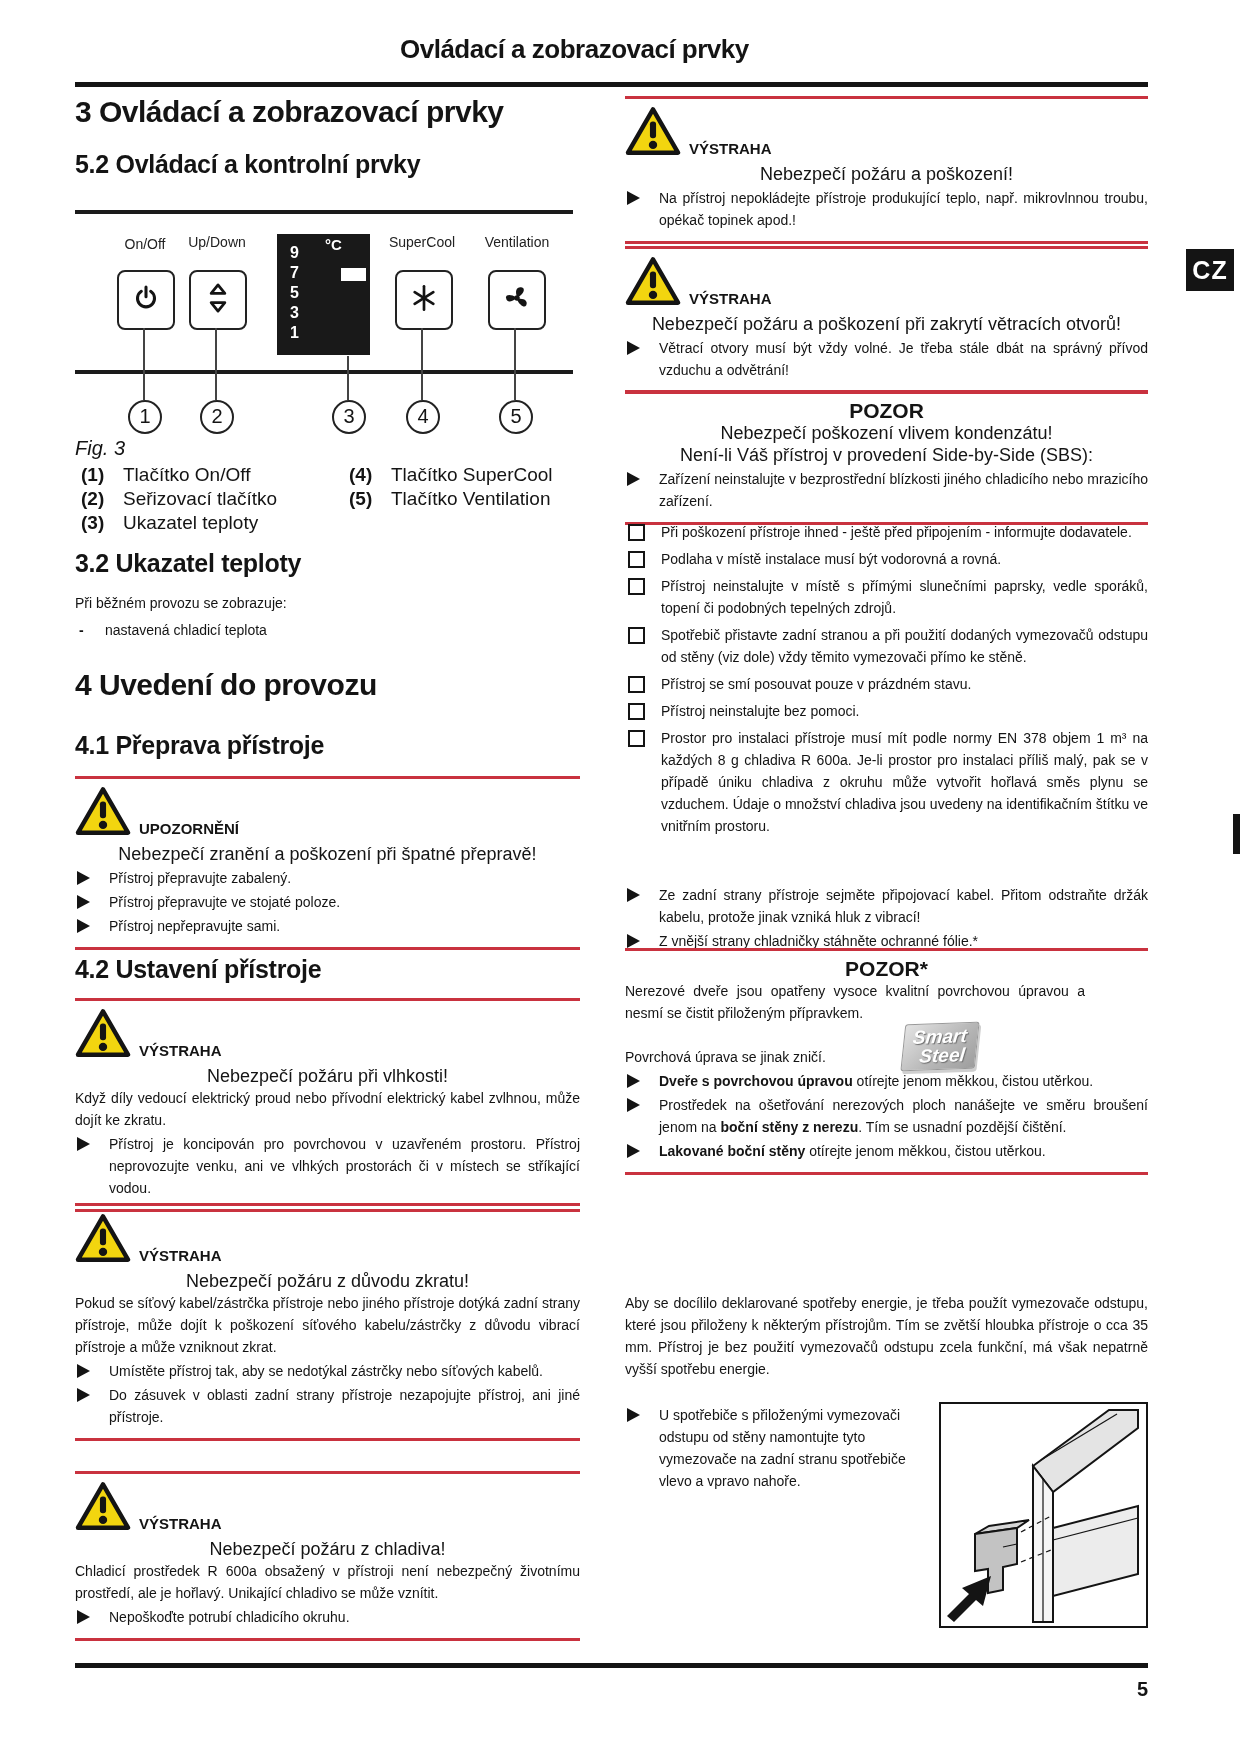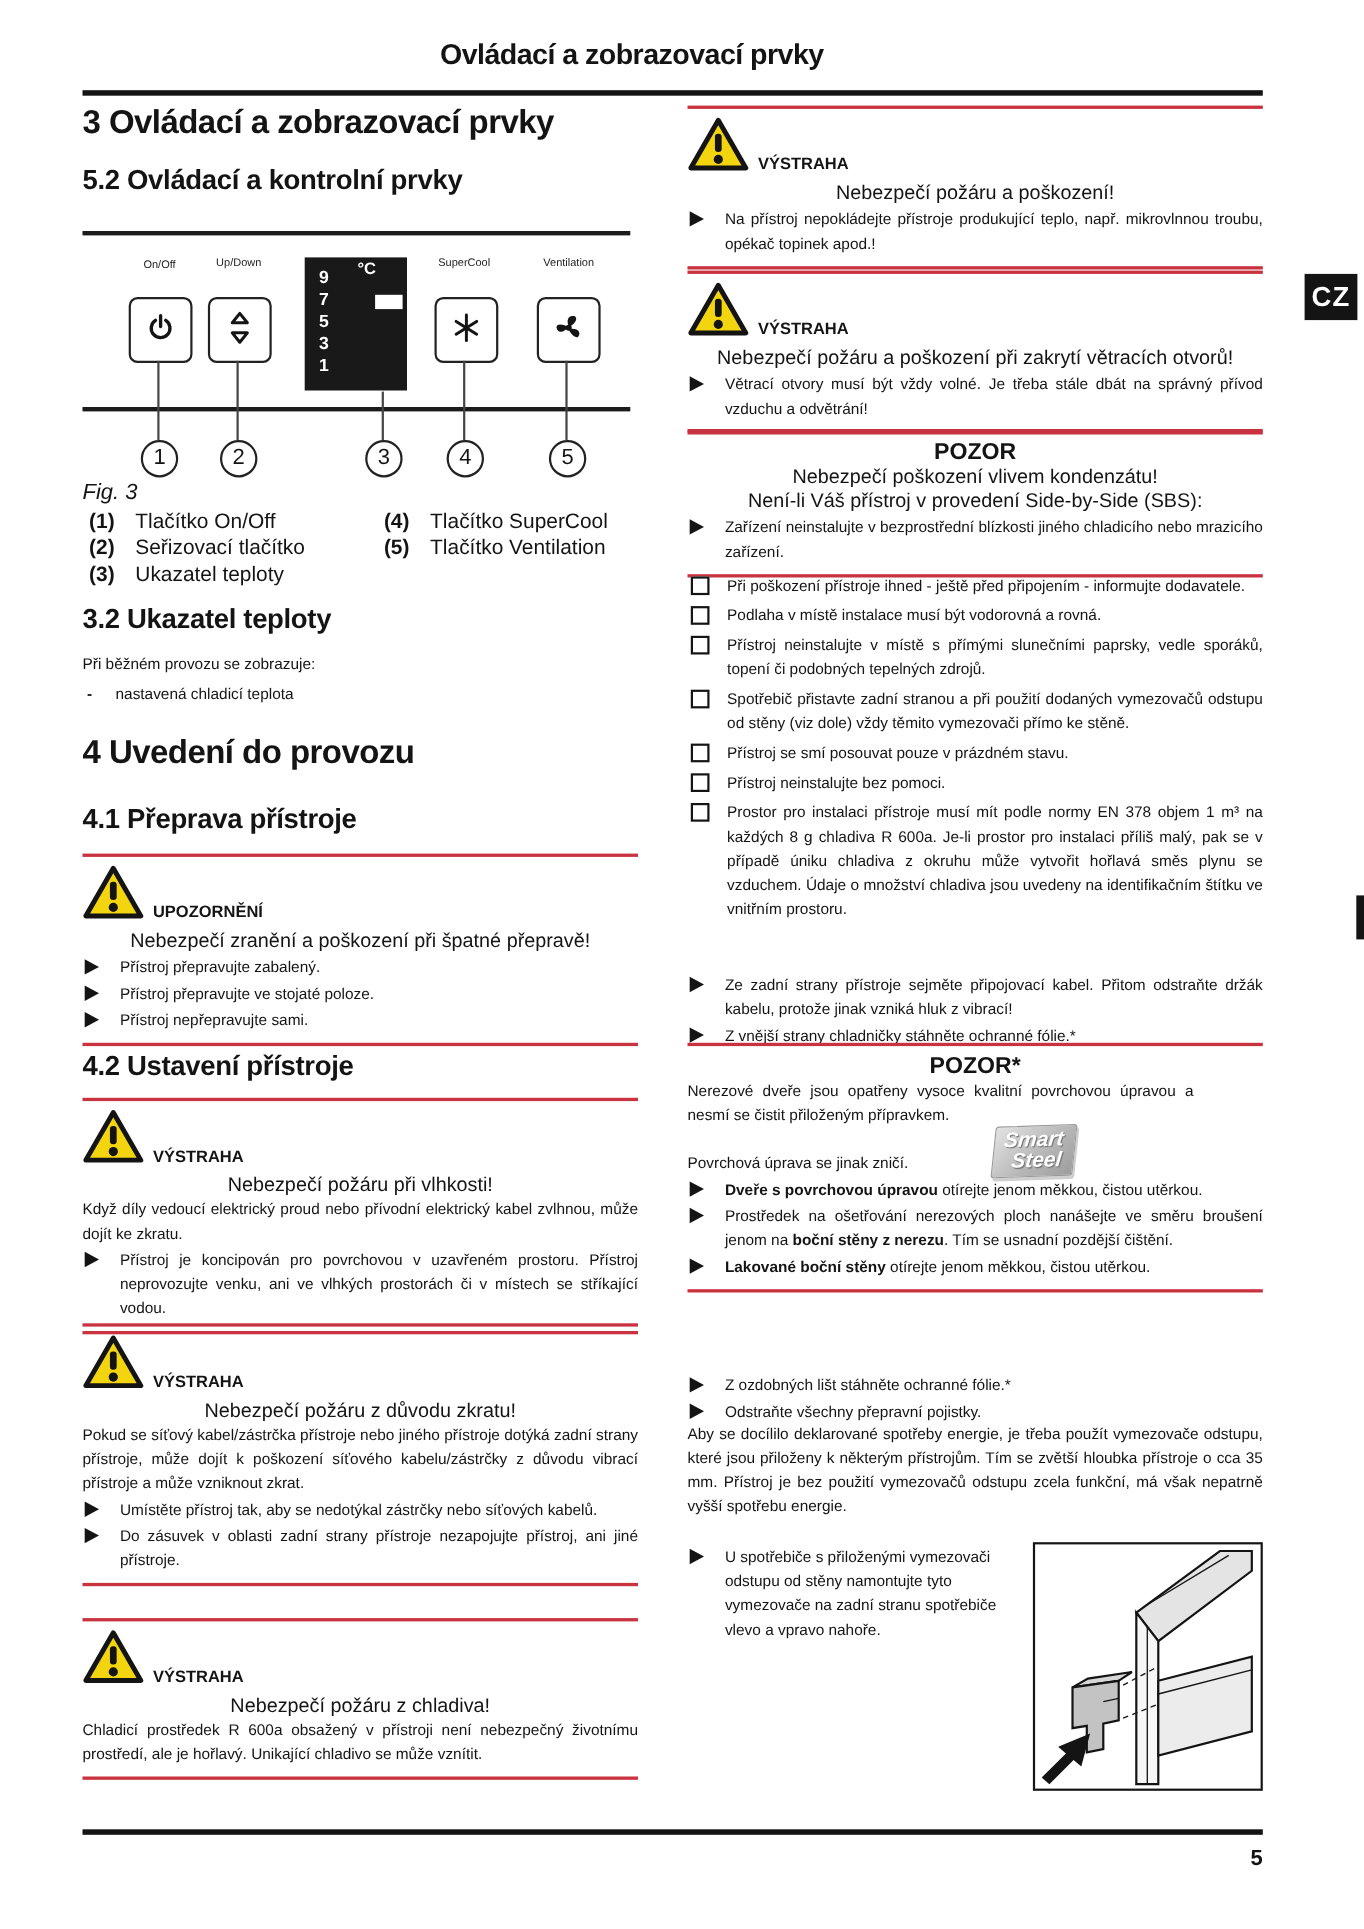--- a/index.html
+++ b/index.html
@@ -29,21 +29,21 @@
     border-left:13px solid var(--ink);border-top:7px solid transparent;border-bottom:7px solid transparent;}
   .check{position:relative;padding-left:36px;margin-bottom:5px;}
   .check .sqmark{position:absolute;left:3px;top:3px;width:13px;height:13px;border:2.5px solid var(--ink);background:#fff;}
   .dashitem{position:relative;padding-left:30px;}
   .dashitem .dmark{position:absolute;left:4px;top:0;font-weight:bold;}
   .b{font-weight:bold;}
 
   
   .figure{height:230px;}
   .fig-line{position:absolute;left:0;width:498px;height:4px;background:#1b1b1b;}
-  .fig-label{position:absolute;font-size:10px;color:#222;text-align:center;}
+  .fig-label{position:absolute;font-size:14px;color:#222;text-align:center;}
   .fig-btn{position:absolute;width:54px;height:56px;background:#fff;border:2.5px solid #222;border-radius:8px;
     display:flex;align-items:center;justify-content:center;}
   .fig-display{position:absolute;background:#191919;color:#fff;}
   .fig-display .digits span{display:block;font-size:16px;font-weight:bold;line-height:20px;color:#fff;}
   .leader{position:absolute;width:2px;background:#444;}
   .callout{position:absolute;width:30px;height:30px;border:2px solid #222;border-radius:50%;
     text-align:center;line-height:29px;font-size:20px;background:#fff;}
   .fig-caption{font-size:20px;font-style:italic;}
   .legend{display:flex;font-size:19px;line-height:24px;}
   .leg-col1{width:268px;}
@@ -256,20 +256,21 @@
         <svg width="56" height="50" viewBox="0 0 100 90">
           <path d="M50 6 L95 84 L5 84 Z" fill="#f2d50f" stroke="#141414" stroke-width="8" stroke-linejoin="round"></path>
           <rect x="44.5" y="28" width="11" height="30" rx="5" fill="#141414"></rect>
           <circle cx="50" cy="70" r="7.5" fill="#141414"></circle>
         </svg>
       </span>
       <span class="wlabel">VÝSTRAHA</span>
     </div>
     <div class="lead">Nebezpečí požáru z chladiva!</div>
     <div class="body-text">Chladicí prostředek R 600a obsažený v přístroji není nebezpečný životnímu prostředí, ale je hořlavý. Unikající chladivo se může vznítit.</div>
+    <div class="body-text bullet"><span class="bmark"></span><span>Nepoškoďte potrubí chladicího okruhu.</span></div>
   </div>
 
   <div class="abs warnbox" style="top:96px;left:625px;width:523px;">
     <div class="warnhead">
       <span>
         <svg width="56" height="50" viewBox="0 0 100 90">
           <path d="M50 6 L95 84 L5 84 Z" fill="#f2d50f" stroke="#141414" stroke-width="8" stroke-linejoin="round"></path>
           <rect x="44.5" y="28" width="11" height="30" rx="5" fill="#141414"></rect>
           <circle cx="50" cy="70" r="7.5" fill="#141414"></circle>
         </svg>
@@ -323,24 +324,20 @@
     <div class="steel-badge" style="top:72px;left:278px;">
       <div>Smart</div>
       <div>Steel</div>
     </div>
     <div class="body-text" style="margin-top:22px;text-align:left;">Povrchová úprava se jinak zničí.</div>
     <div class="body-text bullet"><span class="bmark"></span><span class="b">Dveře s povrchovou úpravou</span><span> otírejte jenom měkkou, čistou utěrkou.</span></div>
     <div class="body-text bullet"><span class="bmark"></span><span>Prostředek na ošetřování nerezových ploch nanášejte ve směru broušení jenom na </span><span class="b">boční stěny z nerezu</span><span>. Tím se usnadní pozdější čištění.</span></div>
     <div class="body-text bullet"><span class="bmark"></span><span class="b">Lakované boční stěny</span><span> otírejte jenom měkkou, čistou utěrkou.</span></div>
   </div>
 
-  <div class="abs" style="top:1246px;left:625px;width:523px;">
-    <div class="body-text bullet"><span class="bmark"></span><span>Z ozdobných lišt stáhněte ochranné fólie.*</span></div>
-    <div class="body-text bullet"><span class="bmark"></span><span>Odstraňte všechny přepravní pojistky.</span></div>
-  </div>
 
   <div class="abs body-text" style="top:1292px;left:625px;width:523px;">Aby se docílilo deklarované spotřeby energie, je třeba použít vymezovače odstupu, které jsou přiloženy k některým přístrojům. Tím se zvětší hloubka přístroje o cca 35 mm. Přístroj je bez použití vymezovačů odstupu zcela funkční, má však nepatrně vyšší spotřebu energie.</div>
 
   <div class="abs" style="top:1402px;left:625px;width:523px;">
     <div class="spacer-illu">
       <svg width="205" height="222" viewBox="0 0 205 222">
 
         <polygon points="92,62 168,6 197,6 197,24 112,88" fill="#e4e4e4" stroke="#141414" stroke-width="2"></polygon>
         <line x1="100" y1="56" x2="176" y2="10" stroke="#141414" stroke-width="1.2"></line>
 

